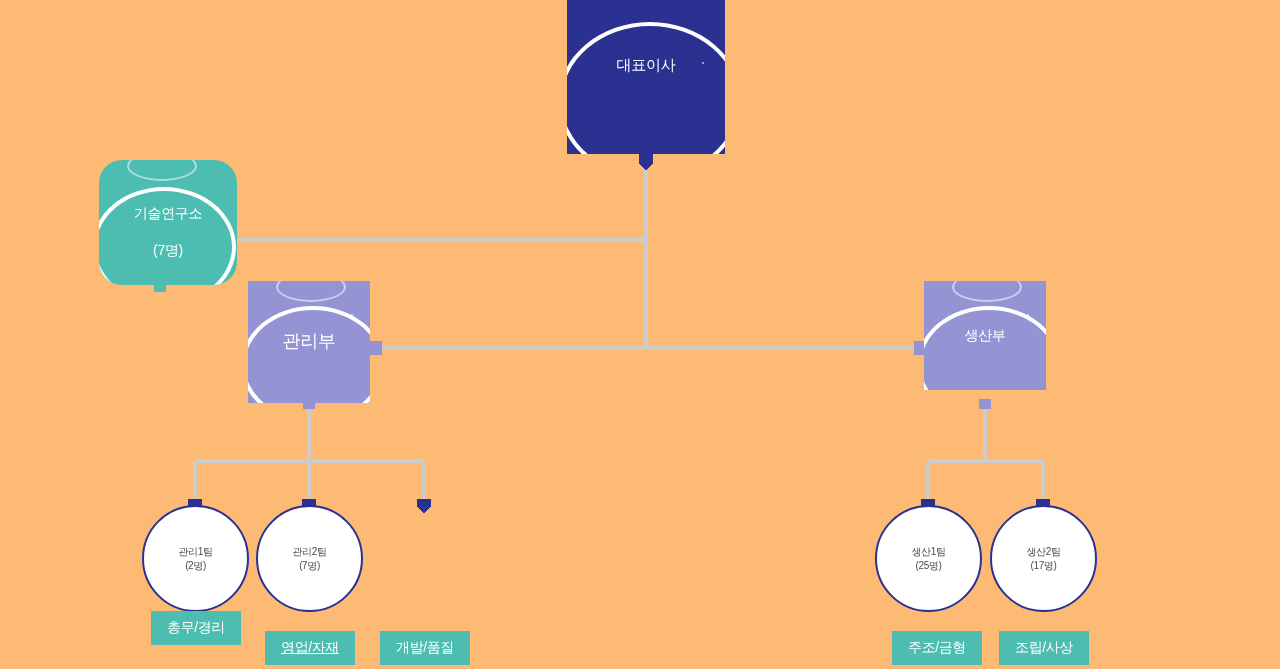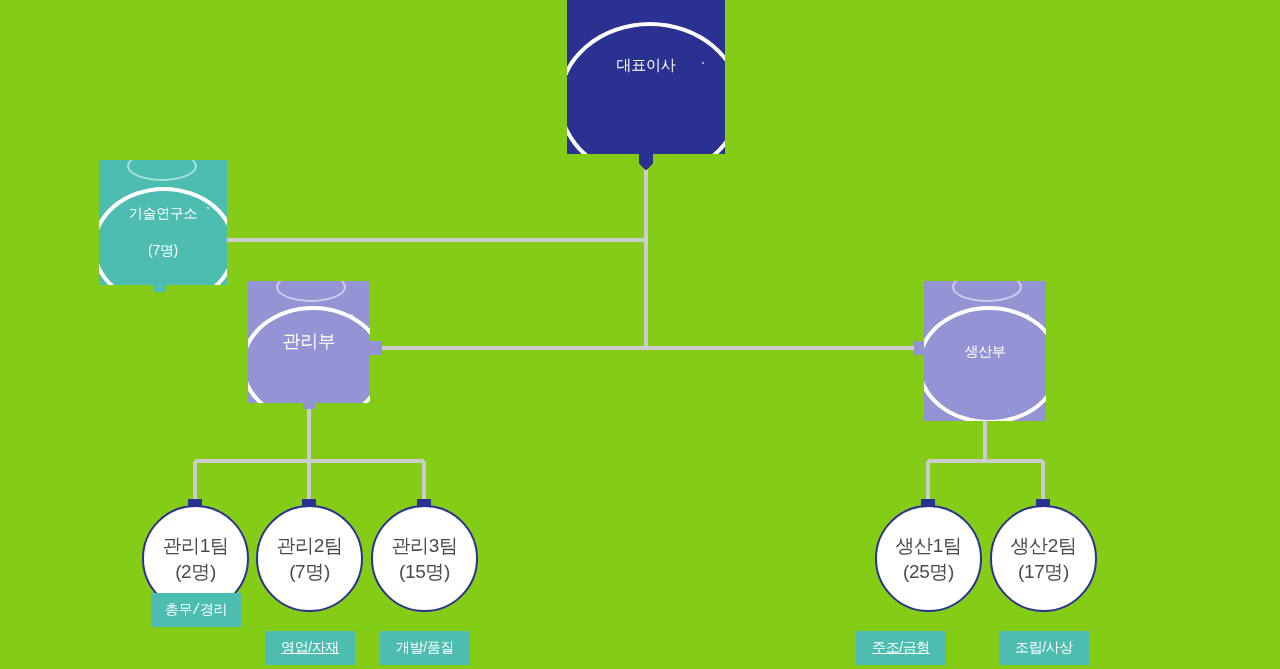--- a/index.html
+++ b/index.html
@@ -7,21 +7,21 @@
     padding: 0;
     background: #ffffff;
   }
   body {
     font-family: "Liberation Sans", "DejaVu Sans", sans-serif;
   }
   #chart {
     position: relative;
     width: 1280px;
     height: 669px;
-    background: #84cc16;
+    background: #fdba74;
     overflow: hidden;
   }
   #wires {
     position: absolute;
     left: 0;
     top: 0;
     width: 1280px;
     height: 669px;
   }
 
@@ -76,43 +76,44 @@
     background: #2b3190;
     font-size: 15px;
   }
   #node-ceo .arc-low {
     left: -9px; top: 46px; width: 176px; height: 150px;
     border-color: #ffffff;
   }
 
   #node-rnd {
     left: 99px; top: 160px;
-    width: 128px; height: 125px;
+    width: 138px; height: 125px;
     background: #4cbdb0;
     font-size: 14px;
+    border-radius: 23px;
   }
   #node-rnd .arc-low {
     left: -7px; top: 27px; width: 136px; height: 112px;
   }
   #node-rnd .cap-top { left: 28px; top: -9px; width: 66px; height: 26px; }
 
   #node-admin {
     left: 248px; top: 281px;
     width: 122px; height: 122px;
     background: #9494d4;
     font-size: 18px;
   }
   #node-admin .arc-low {
     left: -7px; top: 25px; width: 136px; height: 110px;
   }
   #node-admin .cap-top { left: 28px; top: -9px; width: 66px; height: 26px; }
 
   #node-prod {
     left: 924px; top: 281px;
-    width: 122px; height: 140px;
+    width: 122px; height: 109px;
     background: #9494d4;
     font-size: 14px;
   }
   #node-prod .arc-low {
     left: -7px; top: 25px; width: 136px; height: 110px;
   }
   #node-prod .cap-top { left: 28px; top: -9px; width: 66px; height: 26px; }
 
   
   .team-circle {
@@ -121,21 +122,21 @@
     width: 107px;
     height: 107px;
     border: 2px solid #2b3190;
     border-radius: 50%;
     background: #ffffff;
     display: flex;
     flex-direction: column;
     align-items: center;
     justify-content: center;
     color: #4a4a4a;
-    font-size: 19px;
+    font-size: 10px;
     line-height: 1.35;
     letter-spacing: -0.4px;
   }
 
   
   .fn-tag {
     position: absolute;
     box-sizing: border-box;
     width: 90px;
     height: 34px;
@@ -225,32 +226,28 @@
   </div>
 
   <div class="team-circle" style="left:142px; top:505px;">
     <span>관리1팀</span>
     <span>(2명)</span>
   </div>
   <div class="team-circle" style="left:256px; top:505px;">
     <span>관리2팀</span>
     <span>(7명)</span>
   </div>
-  <div class="team-circle" style="left:371px; top:505px;">
-    <span>관리3팀</span>
-    <span>(15명)</span>
-  </div>
   <div class="team-circle" style="left:875px; top:505px;">
     <span>생산1팀</span>
     <span>(25명)</span>
   </div>
   <div class="team-circle" style="left:990px; top:505px;">
     <span>생산2팀</span>
     <span>(17명)</span>
   </div>
 
-  <div class="fn-tag" style="left:151px; top:593px;font-family:Liberation Mono, monospace;">총무/경리</div>
+  <div class="fn-tag" style="left:151px; top:611px;">총무/경리</div>
   <div class="fn-tag" style="left:265px; top:631px;text-decoration:underline;">영업/자재</div>
   <div class="fn-tag" style="left:380px; top:631px;">개발/품질</div>
-  <div class="fn-tag" style="left:856px; top:631px;text-decoration:underline;">주조/금형</div>
+  <div class="fn-tag" style="left:892px; top:631px;">주조/금형</div>
   <div class="fn-tag" style="left:999px; top:631px;">조립/사상</div>
 
 </div>
 
 </body></html>

